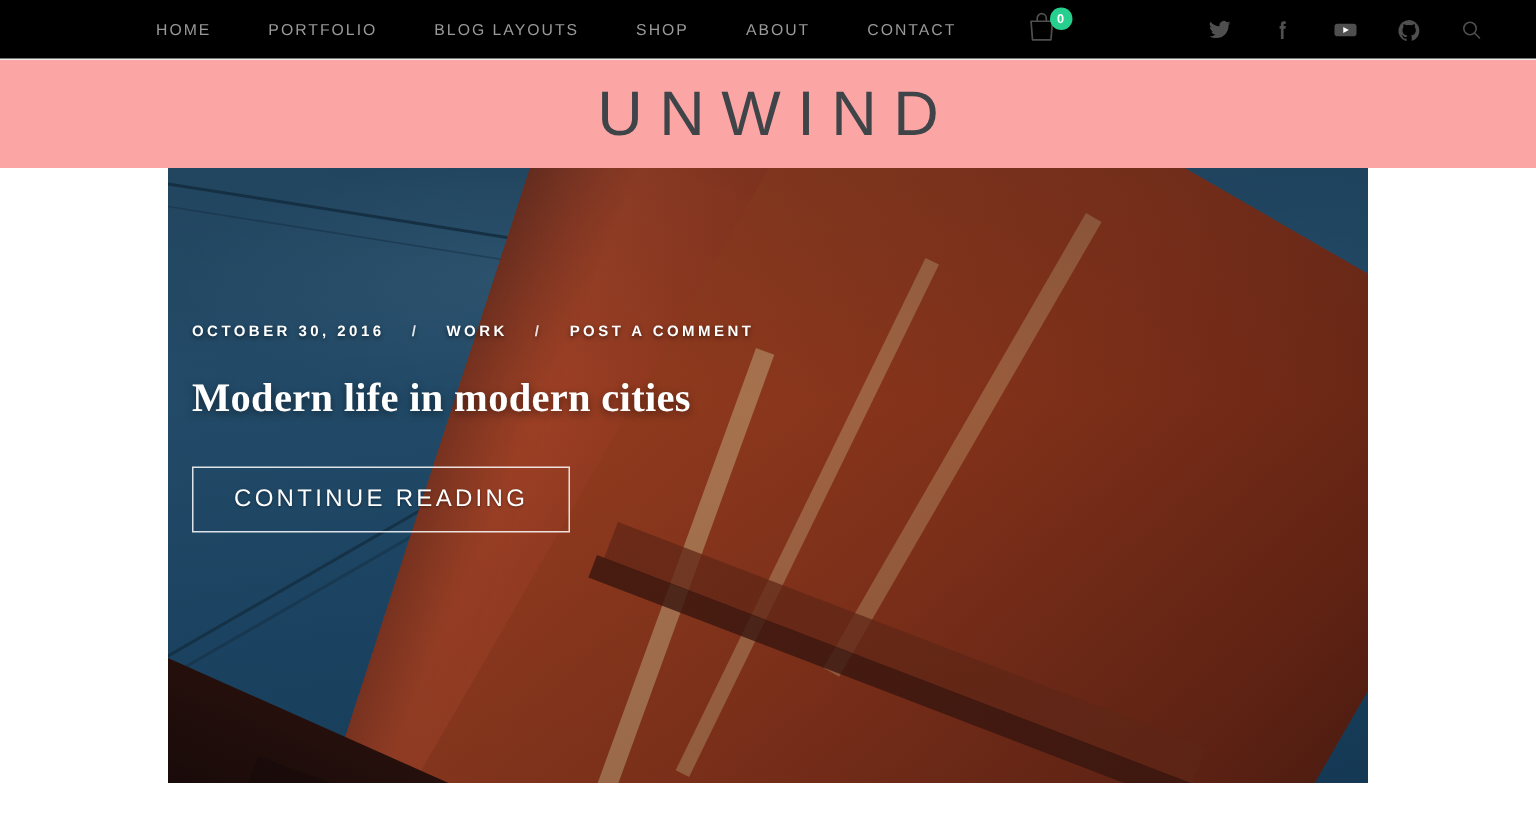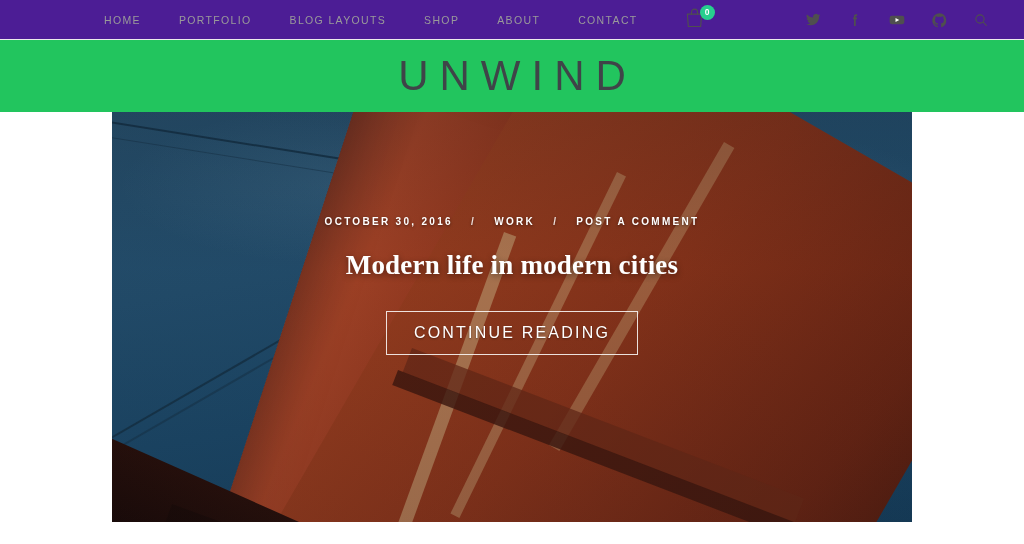--- a/index.html
+++ b/index.html
@@ -8,21 +8,21 @@
     width:1024px; height:544px; overflow:hidden;
     background:#ffffff;
     font-family:"Liberation Sans", sans-serif;
     -webkit-font-smoothing:antialiased;
   }
 
   
   .topbar {
     position:relative;
     height:40px;
-    background:#4c1d95;
+    background:#000000;
     border-bottom:1px solid #ececec;
     display:flex;
     align-items:center;
   }
   .nav {
     display:flex;
     align-items:center;
     margin-left:104px;
   }
   .nav-item {
@@ -75,21 +75,21 @@
   }
   .social-ico svg { display:block; }
   .social-ico.sep { margin-left:12px; }
 
   
   .brandbar {
     height:72px;
     display:flex;
     align-items:center;
     justify-content:center;
-    background:#22c55e;
+    background:#fca5a5;
   }
   .brand {
     font-family:"Liberation Sans", sans-serif;
     font-size:42px;
     font-weight:300;
     letter-spacing:11px;
     color:#3f4448;
     text-indent:11px;
     line-height:1;
     text-decoration:none;
@@ -174,22 +174,23 @@
   }
   .hero-shade {
     position:absolute; inset:0;
     background:linear-gradient(180deg, rgba(8,18,28,.22) 0%, rgba(8,18,28,.10) 38%, rgba(8,18,28,.16) 100%);
   }
 
   
   .hero-content {
     position:absolute;
     left:0; right:0; top:104px;
-    text-align:center;
+    text-align:left;
     z-index:6;
+    padding-left:16px;
   }
   .post-meta {
     font-size:10px;
     letter-spacing:2.3px;
     color:#ffffff;
     text-transform:uppercase;
     font-weight:600;
     text-shadow:0 1px 3px rgba(0,0,0,.5);
     margin-bottom:22px;
     white-space:nowrap;

